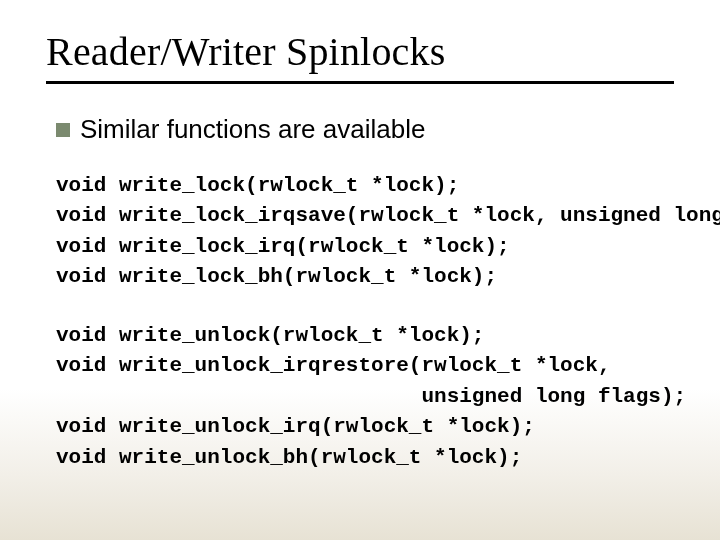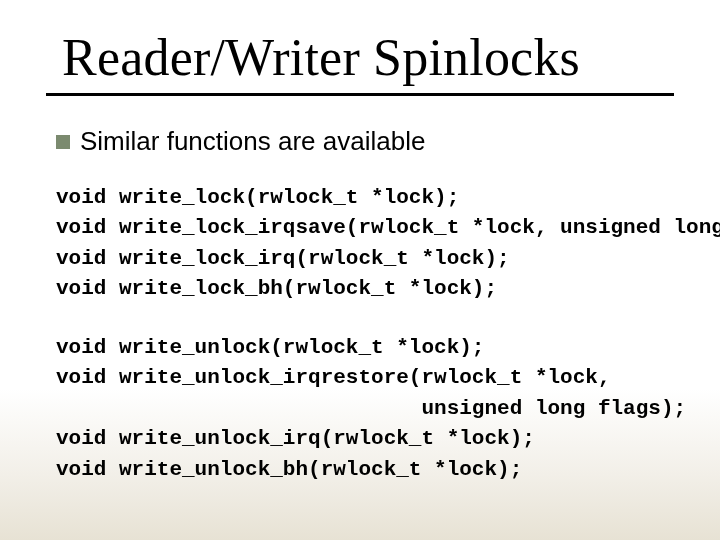--- a/index.html
+++ b/index.html
@@ -13,23 +13,23 @@
   }
   .slide {
     position: relative;
     width: 720px;
     height: 540px;
     box-sizing: border-box;
     background: linear-gradient(to bottom, #ffffff 0%, #ffffff 72%, #f2efe8 88%, #e7e2d4 100%);
     padding: 28px 46px 40px 46px;
   }
   .title {
-    font-size: 52px;
+    font-size: 40px;
     font-weight: normal;
-    margin: 0 0 6px 16px;
+    margin: 0 0 6px 0;
     letter-spacing: 0.2px;
   }
   .rule {
     height: 3px;
     background: #000;
     margin: 2px 0 30px 0;
   }
   .bullet-row {
     display: flex;
     align-items: center;

